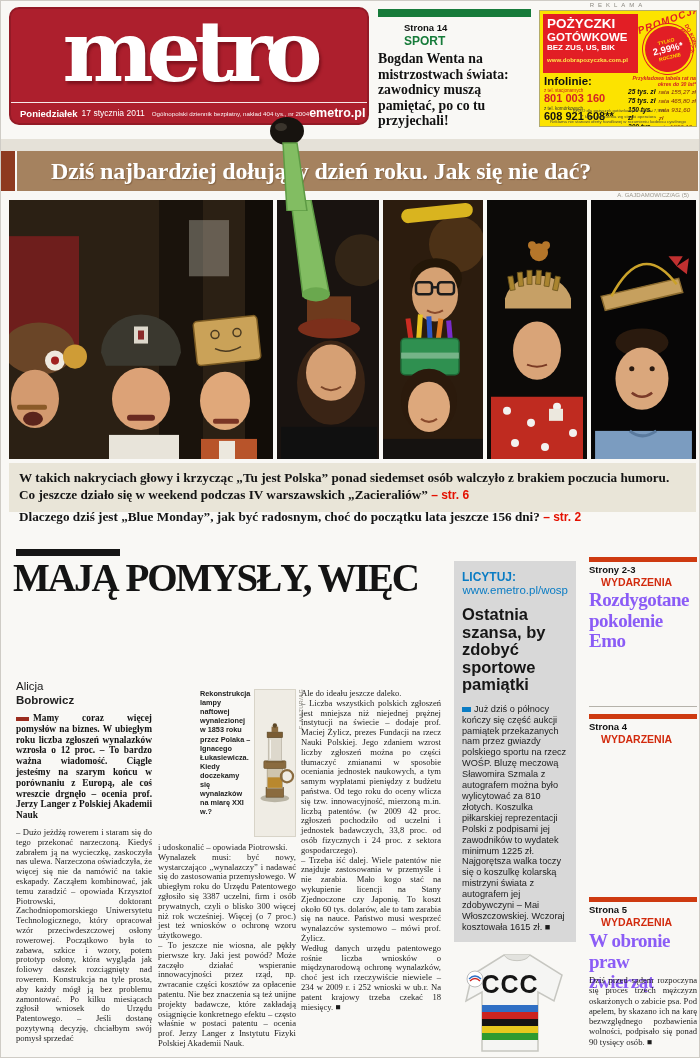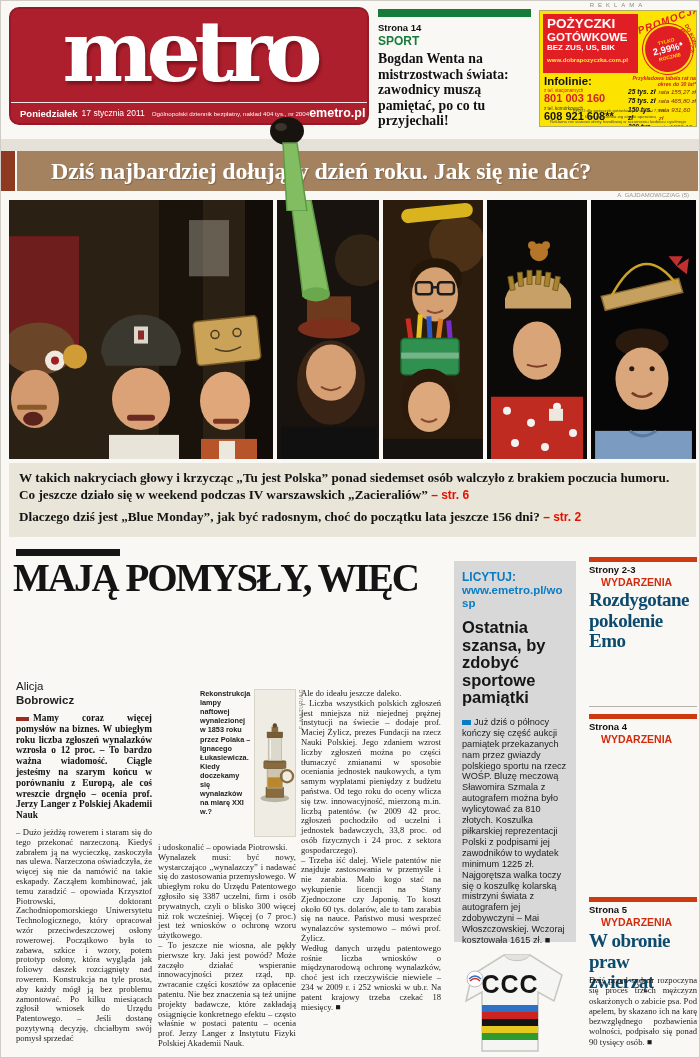--- a/index.html
+++ b/index.html
@@ -1,18 +1,18 @@
 <!DOCTYPE html>
 <html><head>
 <meta charset="utf-8">
 <style>
   * { margin:0; padding:0; box-sizing:border-box; }
   html,body { background:#eceae6; }
   .serif { font-family:"Liberation Serif","DejaVu Serif",serif; }
-  .sans  { font-family:"Liberation Sans","DejaVu Sans",sans-serif; }
+  .sans  { font-family:"Liberation Sans","DejaVu Sans",sans-serif;margin-left:26px; }
   #page {
     position:relative; width:700px; height:1058px; margin:0 auto;
     background:#f9f8f5; overflow:hidden; border:1px solid #cfccc6;
     font-family:"Liberation Serif","DejaVu Serif",serif; color:#1a1a1a;
   }
   
   #masthead { position:absolute; left:8px; top:6px; width:360px; height:118px;
     background:#ad1f2d; border:2px solid #931a26; border-radius:10px; overflow:hidden; }
   #logo { position:absolute; left:0; right:0; top:-6px; text-align:center;
     font-family:"DejaVu Serif",serif; font-weight:bold; font-size:86px; line-height:98px;
@@ -75,21 +75,21 @@
   #ladle { position:absolute; left:252px; top:114px; width:68px; height:96px; z-index:6; }
   #strip-credit { position:absolute; right:10px; top:191px; font-family:"Liberation Sans",sans-serif;
     font-size:6px; color:#9a968c; }
   
   #photos { position:absolute; left:8px; top:199px; width:687px; height:259px; }
   .photo { position:absolute; top:0; height:259px; overflow:hidden; background:#16100b; }
   .photo svg { display:block; width:100%; height:100%; }
   #ph1 { left:0; width:264px; } #ph2 { left:268px; width:102px; }
   #ph3 { left:374px; width:100px; } #ph4 { left:478px; width:100px; } #ph5 { left:582px; width:105px; }
   
-  #capbox { position:absolute; left:8px; top:462px; width:687px; height:74px; background:#e9e5d8;
+  #capbox { position:absolute; left:8px; top:462px; width:687px; height:49px; background:#e9e5d8;
     padding:7px 10px 0 10px; }
   #capbox .cap { font-weight:bold; font-size:13.2px; line-height:1.27; color:#141414; }
   #capbox .cap + .cap { margin-top:5px; }
   #capbox .ref { font-family:"Liberation Sans",sans-serif; font-weight:bold; font-size:12px; color:#e41000; }
   
   #kicker-bar { position:absolute; left:15px; top:548px; width:104px; height:7px; background:#151515; }
   #hl1 { position:absolute; left:12px; top:557px; font-weight:bold; font-size:39px; line-height:1;
     letter-spacing:-2px; color:#141414; white-space:nowrap; }
   #hl2 { position:absolute; left:10px; top:594px; font-weight:bold; font-size:62px; line-height:1;
     letter-spacing:-1px; color:#b03a1e; white-space:nowrap; }
@@ -109,33 +109,33 @@
   #col2 .lamp { width:72px; height:148px; background:#efece4; border:1px solid #d8d4c8; }
   #col2 .bodytxt { margin-top:6px; }
   #lamp-credit { position:absolute; left:270px; top:705px; width:60px; text-align:center;
     transform:rotate(-90deg); font-family:"Liberation Sans",sans-serif; font-size:5.5px;
     letter-spacing:.5px; color:#8a877e; }
   #col3 { position:absolute; left:300px; top:688px; width:140px; }
   
   #wosp { position:absolute; left:453px; top:560px; width:122px; height:381px; background:#d8d8d8;
     padding:9px 8px; font-family:"Liberation Sans","DejaVu Sans",sans-serif; }
   #wosp .kick { font-weight:bold; font-size:12px; color:#0a7cc4; }
-  #wosp .url { font-weight:bold; font-size:11.5px; line-height:1.15; color:#0a7cc4; word-break:break-all; }
+  #wosp .url { font-weight:normal; font-size:11.5px; line-height:1.15; color:#0a7cc4; word-break:break-all;text-align:right; }
   #wosp .hd { margin-top:9px; font-weight:bold; font-size:16.5px; line-height:17.5px; color:#161616; }
   #wosp .bd { margin-top:10px; font-size:9.2px; line-height:10.9px; color:#1c1c1c; }
   .blue-sq { display:inline-block; width:9px; height:5px; background:#0a7cc4; margin-right:3px; }
   #jersey { position:absolute; left:441px; top:944px; width:150px; height:112px; }
   
   .t-bar { position:absolute; left:588px; width:108px; height:5px; background:#ce3a10; }
   .t-pg { position:absolute; left:588px; font-family:"Liberation Sans",sans-serif; font-weight:bold;
     font-size:9.5px; color:#111; }
   .t-sec { position:absolute; left:588px; font-family:"Liberation Sans",sans-serif; font-weight:bold;
     font-size:10.5px; color:#d22b0e;margin-left:12px; }
   .t-hd { position:absolute; left:588px; width:109px; font-weight:bold; font-size:19px; line-height:20.5px;
-    letter-spacing:-.5px; color:#0c4a6e; }
+    letter-spacing:-.5px; color:#8b5cf6; }
   .t-bd { position:absolute; left:588px; width:108px; font-size:8.6px; line-height:10.3px;
     text-align:justify; color:#1c1c1c; }
   #t1-rule { position:absolute; left:588px; top:705px; width:108px; height:1px; background:#b5b2aa; }
 </style>
 </head>
 <body>
 
 <div id="page">
 
   <div id="masthead">

